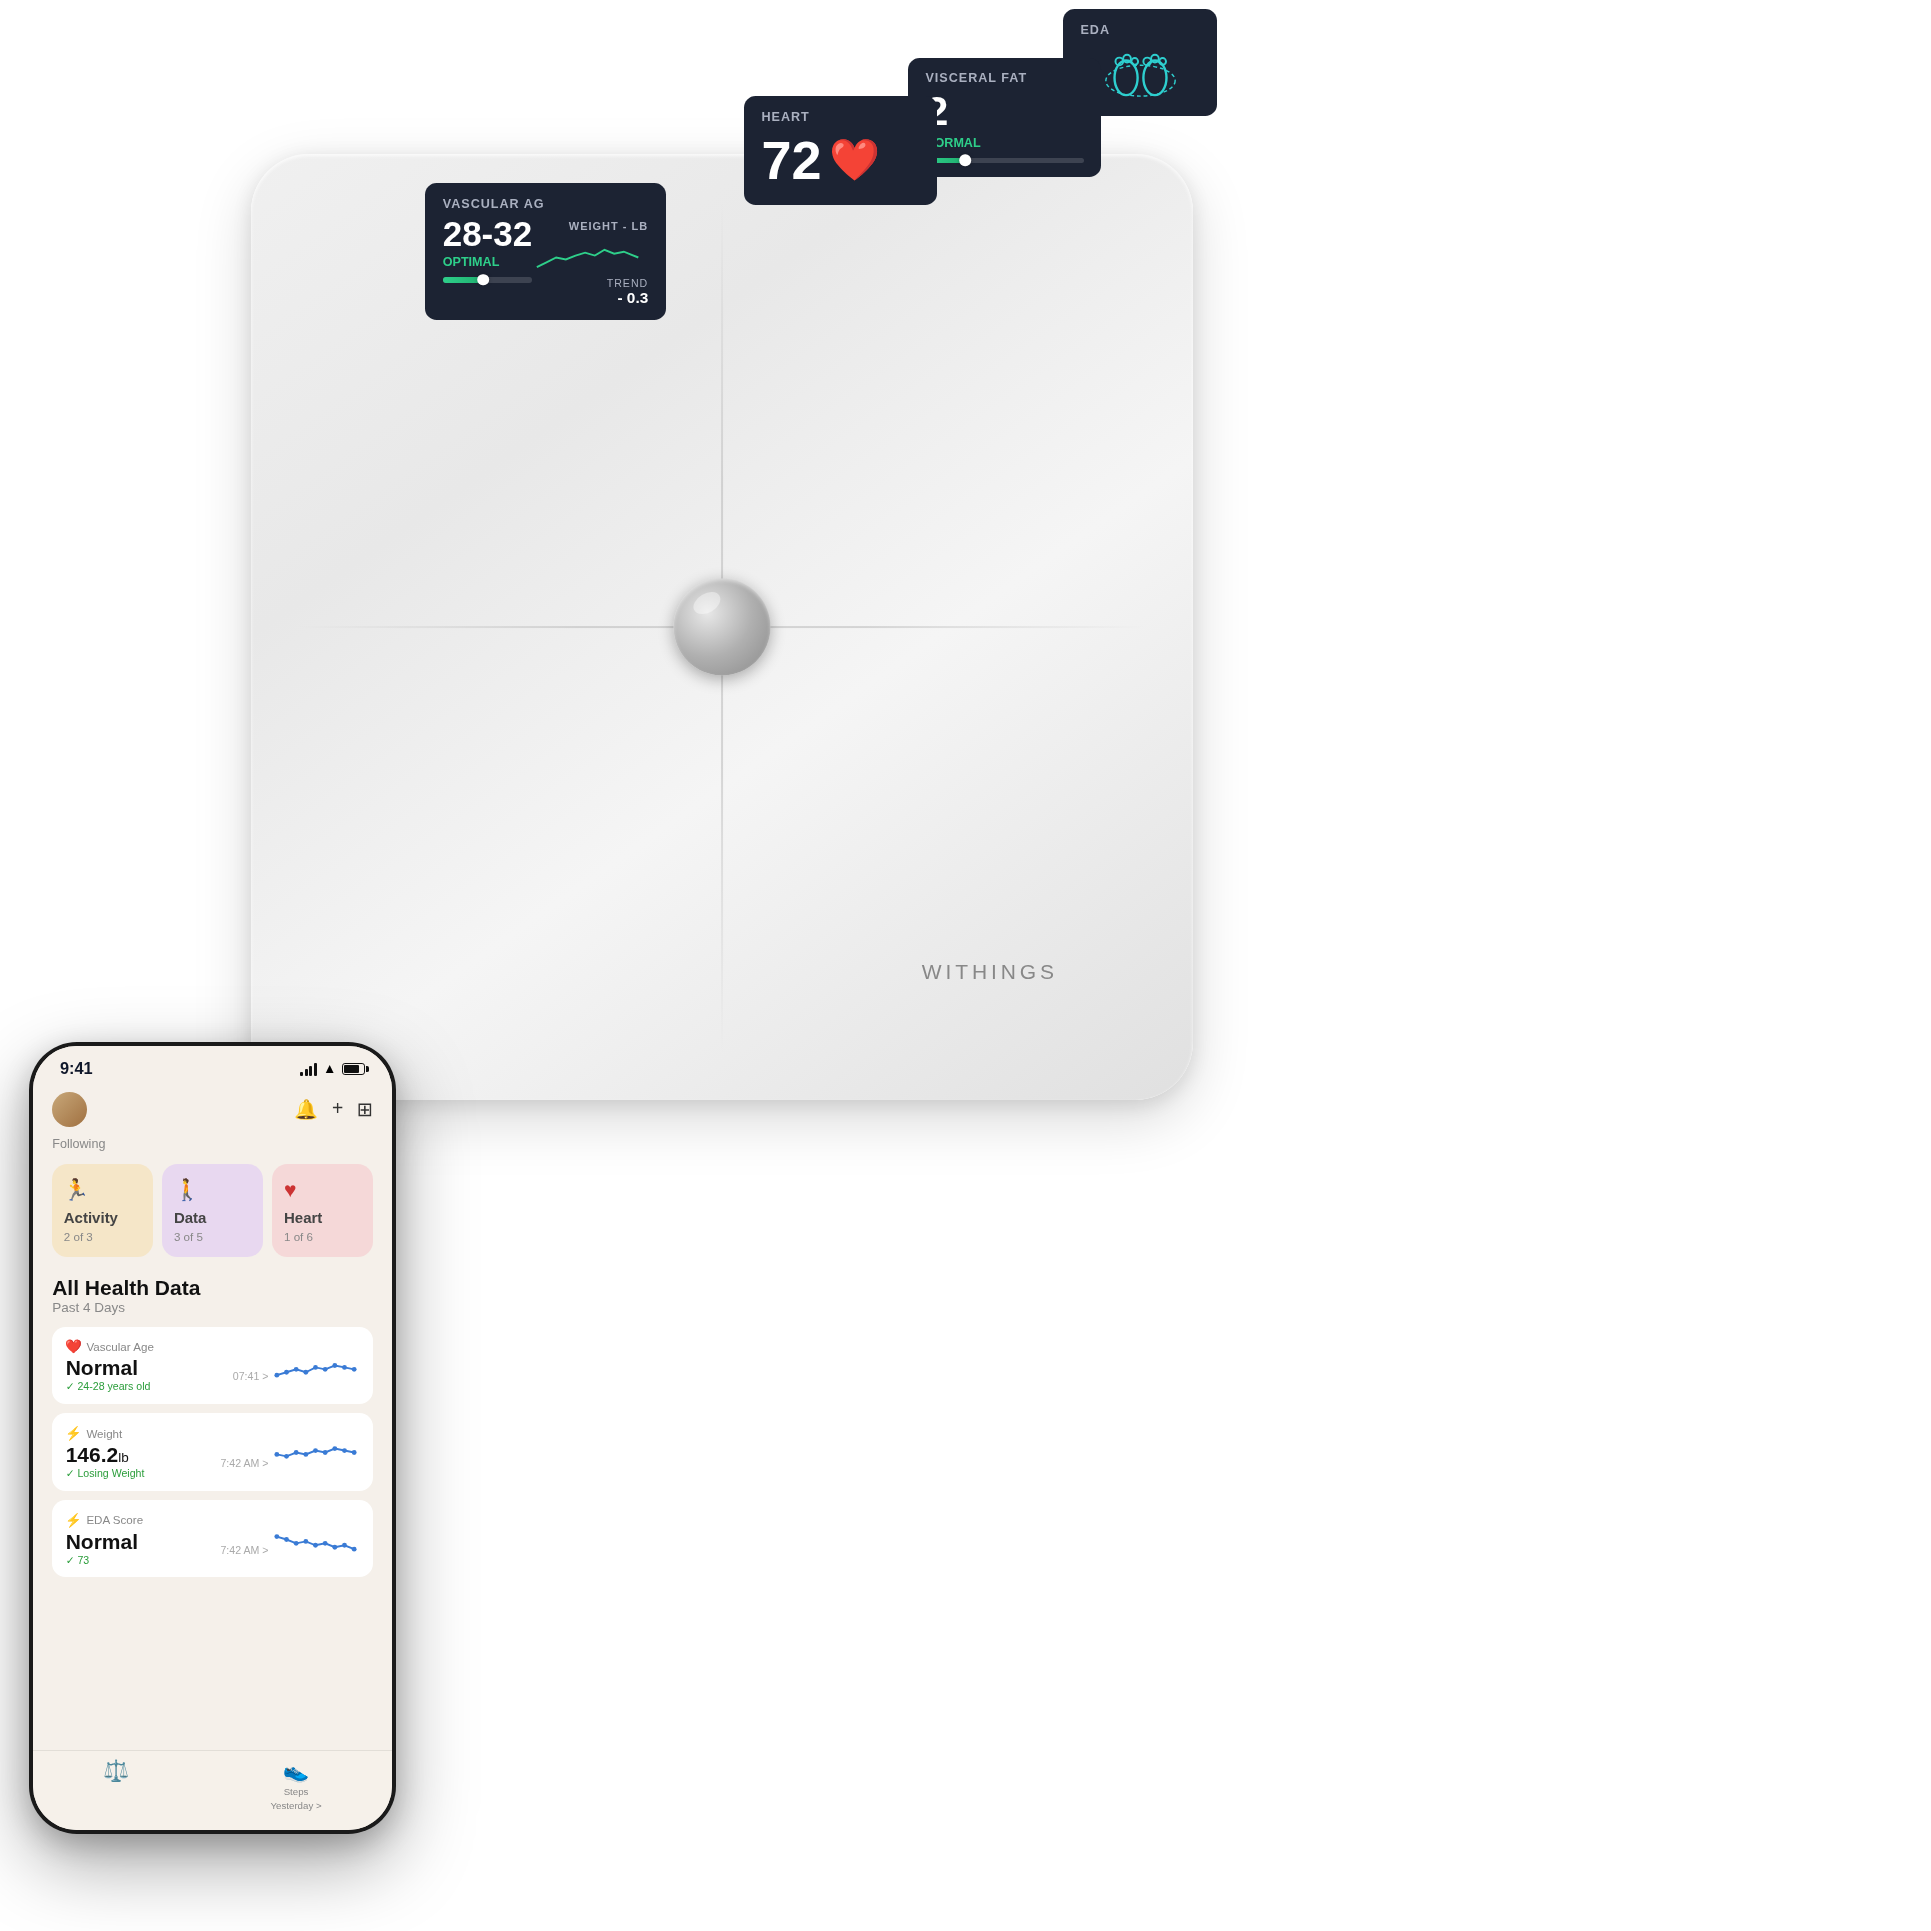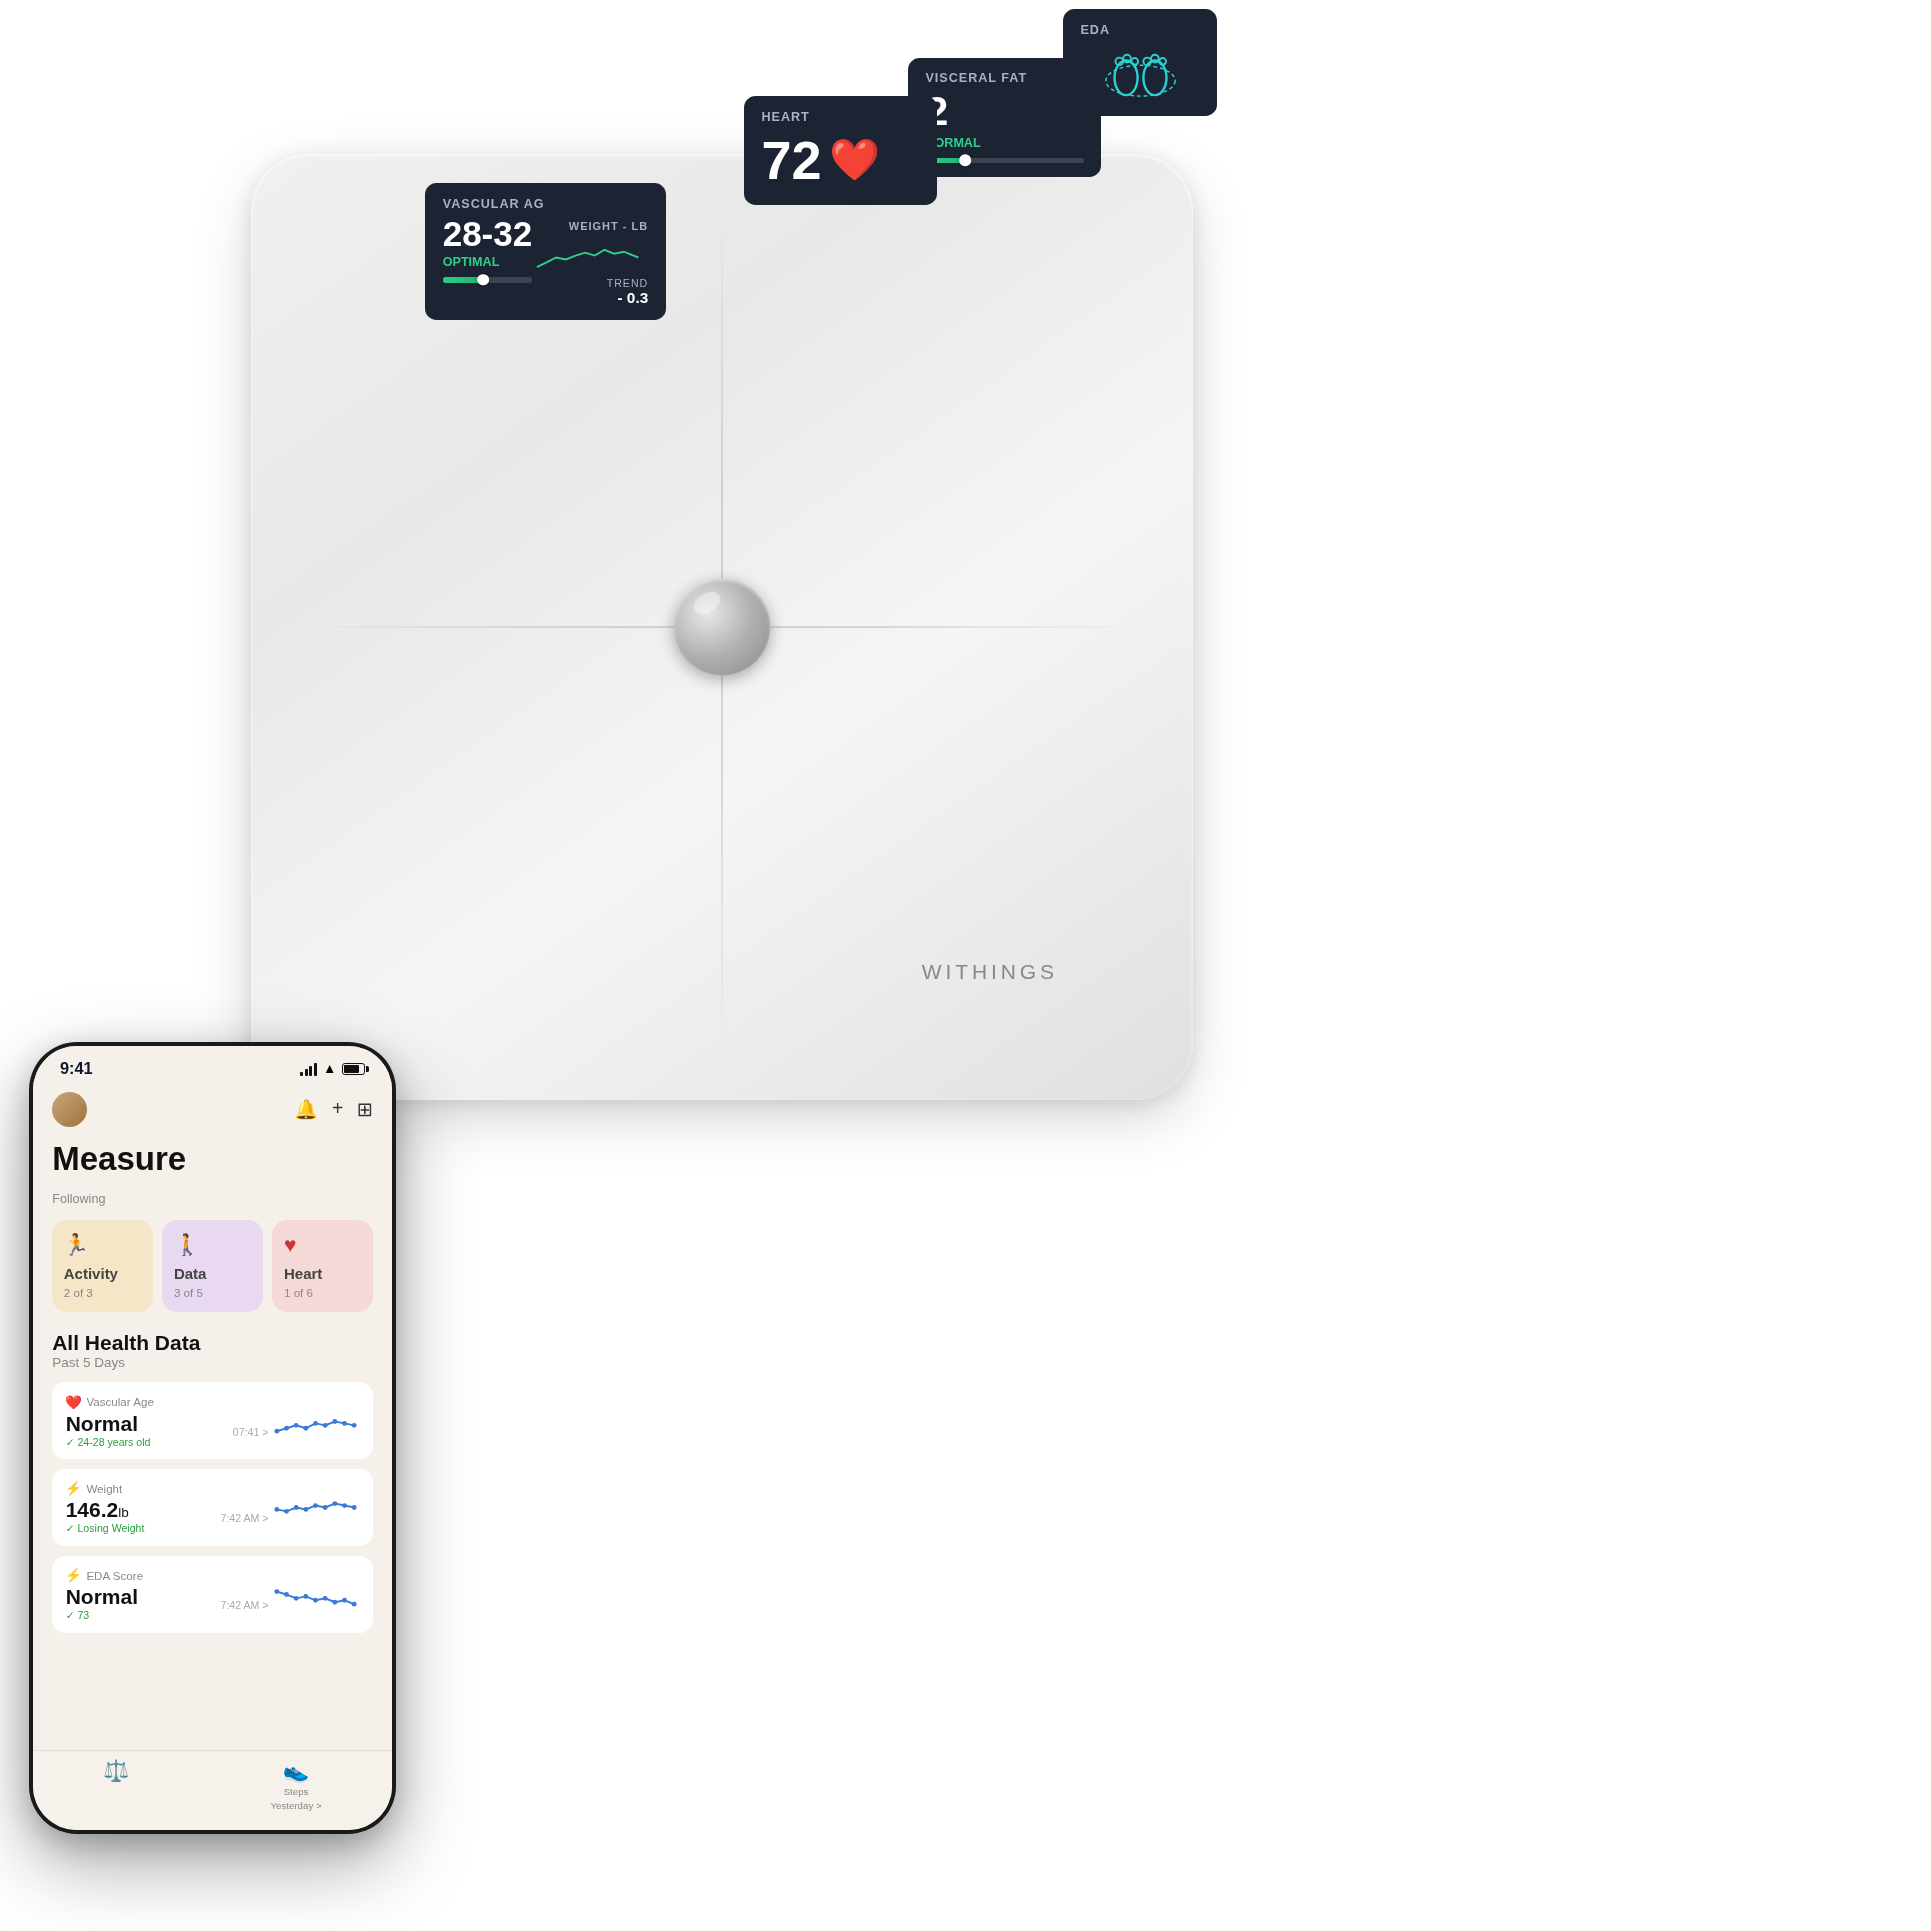--- a/index.html
+++ b/index.html
@@ -648,23 +648,20 @@
 
       <div class="app-header">
         <div class="avatar"></div>
         <div class="header-icons">
           <span class="header-icon">🔔</span>
           <span class="header-icon">+</span>
           <span class="header-icon">⊞</span>
         </div>
       </div>
 
-      <div class="page-title-area">
-        <div class="page-title">Measure</div>
-      </div>
 
       <div style="padding: 0 19.3px 3.9px;">
         <div class="following-label">Following</div>
       </div>
       <div class="following-row">
         <div class="following-card fc-activity">
           <div class="fc-icon">🏃</div>
           <div class="fc-title">Activity</div>
           <div class="fc-subtitle">2 of 3</div>
         </div>
@@ -675,21 +672,21 @@
         </div>
         <div class="following-card fc-heart">
           <div class="fc-icon" style="color:#cc3333;">♥</div>
           <div class="fc-title">Heart</div>
           <div class="fc-subtitle">1 of 6</div>
         </div>
       </div>
 
       <div class="health-section">
         <div class="health-title">All Health Data</div>
-        <div class="health-subtitle">Past 5 Days</div>
+        <div class="health-subtitle">Past 4 Days</div>
 
         <div class="health-item">
           <div class="hi-left">
             <div class="hi-cat">
               <span class="hi-cat-icon">❤️</span>
               <span>Vascular Age</span>
             </div>
             <div class="hi-value">Normal</div>
             <div class="hi-sub">
               <span class="hi-check">✓</span>

